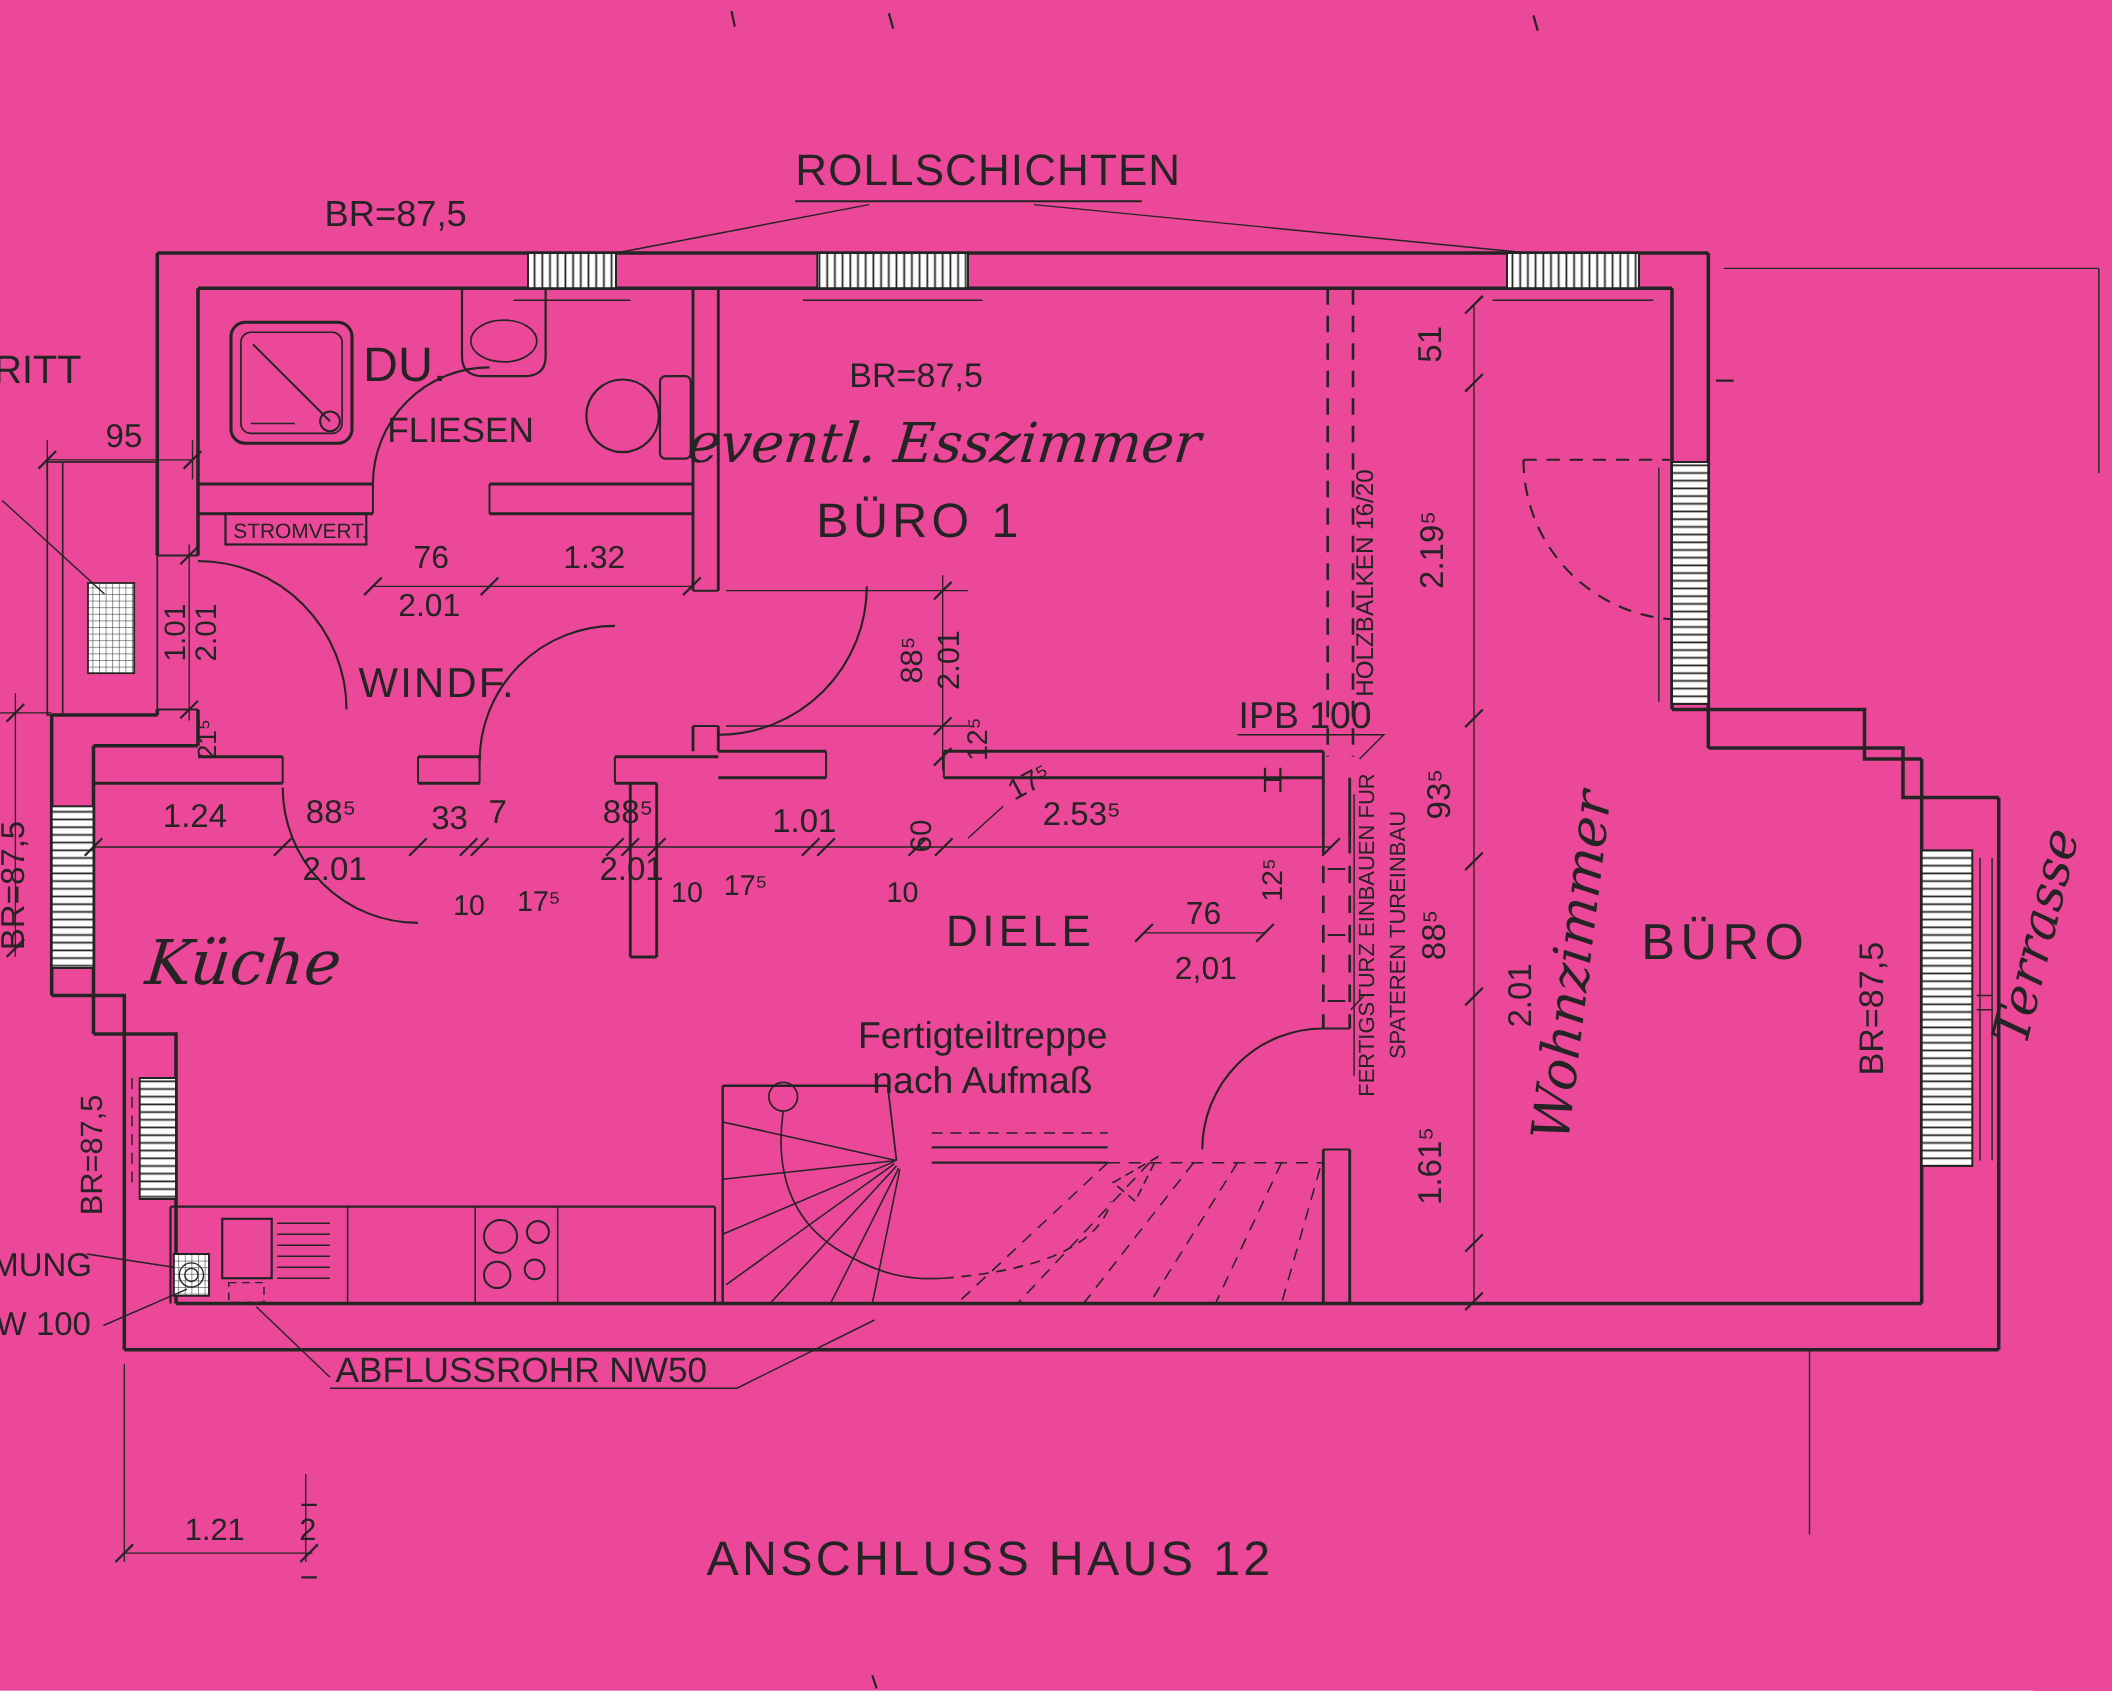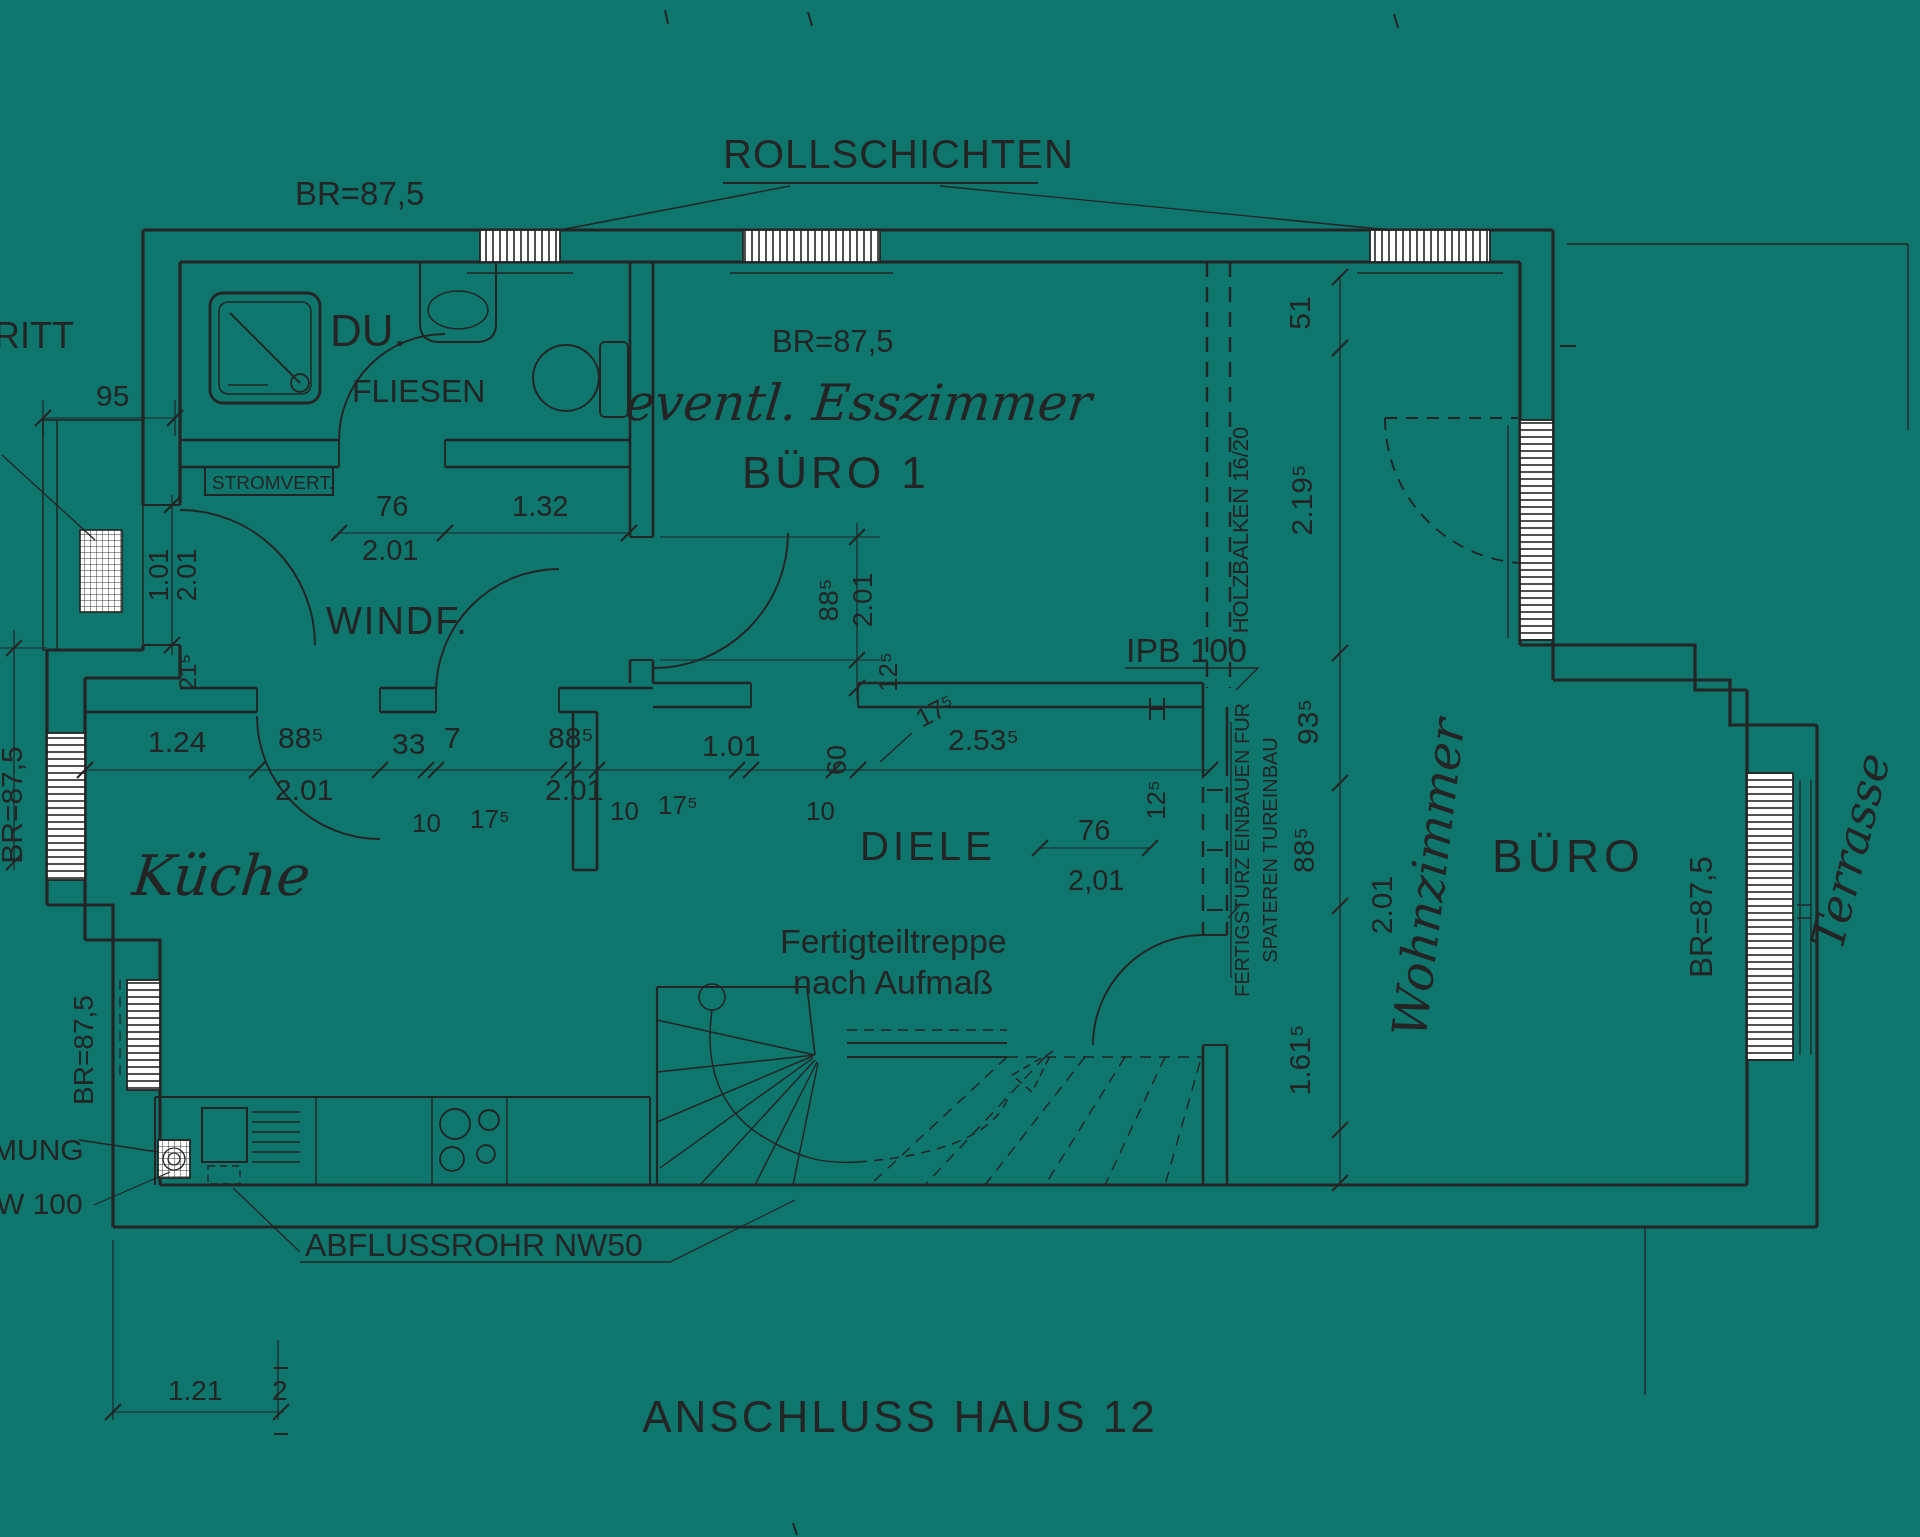--- a/index.html
+++ b/index.html
@@ -1,16 +1,16 @@
 <!DOCTYPE html>
 <html><head>
 <meta charset="utf-8">
 <style>
   html,body{margin:0;padding:0;background:#e8e8e6;}
-  .page{width:1920px;height:1537px;background:#0f766e;position:relative;margin:0 auto;overflow:hidden;}
+  .page{width:1920px;height:1537px;background:#ec4899;position:relative;margin:0 auto;overflow:hidden;}
   svg{display:block;}
   text{fill:#242424;}
   .print{font-family:"Liberation Sans",sans-serif;}
   .hand{font-family:"DejaVu Serif",serif;font-style:italic;}
 </style>
 </head>
 <body>
 
 <div class="page">
 <svg width="1920" height="1537" viewBox="0 0 1920 1537">

